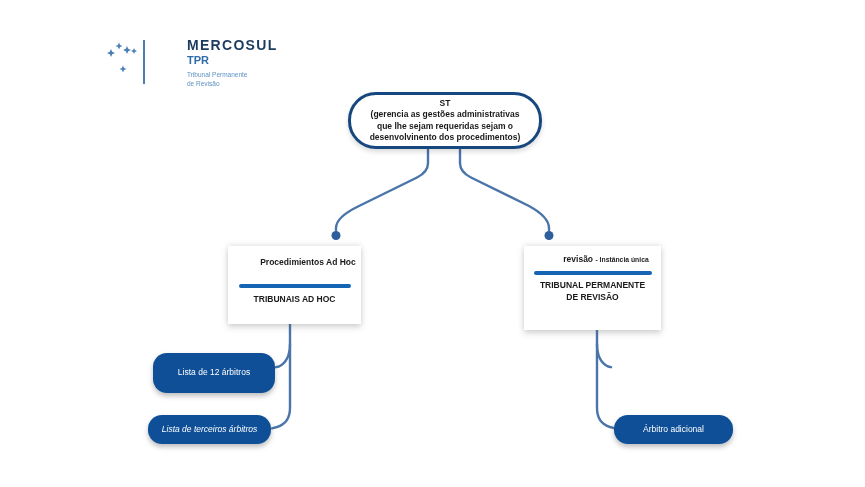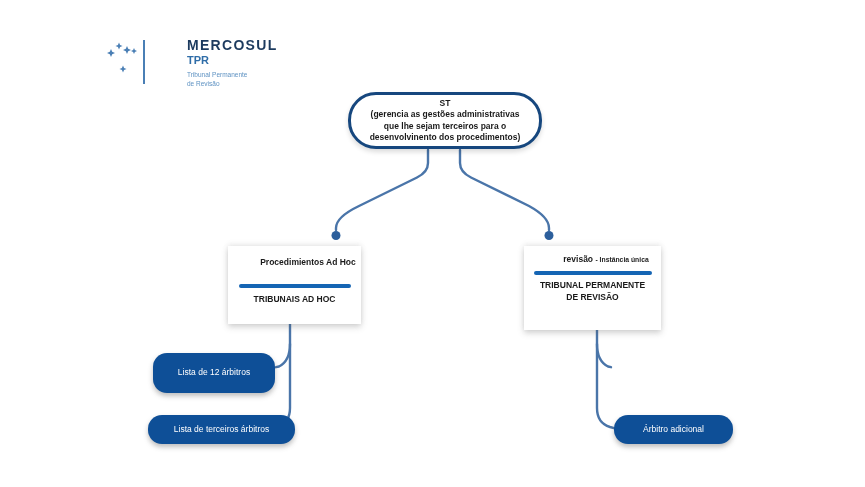--- a/index.html
+++ b/index.html
@@ -42,21 +42,21 @@
   .card-note{font-size:6.8px;font-weight:600;color:#222;}
   .card-subtitle{line-height:1.4;}
   
   .pill{
     position:absolute;background:#0e4f97;border-radius:14px;color:#ffffff;
     display:flex;align-items:center;justify-content:center;text-align:center;
     font-size:8.5px;font-weight:500;line-height:1.3;box-sizing:border-box;padding:0 13px;
     box-shadow:0 3px 5px rgba(70,70,70,.35);
   }
   .pill-l1{left:153px;top:353px;width:122px;height:40px;}
-  .pill-l2{left:148px;top:415px;width:147px;height:29px;}
+  .pill-l2{left:148px;top:415px;width:123px;height:29px;font-style:italic;}
   .pill-r1{left:613px;top:351px;width:120px;height:30px;}
   .pill-r2{left:614px;top:415px;width:119px;height:29px;}
 </style>
 </head>
 <body>
 
 <div class="canvas">
 
   <svg class="wires" viewBox="0 0 865 487" xmlns="http://www.w3.org/2000/svg">
     <path d="M428,150 L428,163 Q428,172 417,177.5 L359,206 Q336,217 336,228 L336,230"></path>
@@ -84,21 +84,21 @@
       <div class="tagline">
         <div>Tribunal Permanente</div>
         <div>de Revisão</div>
       </div>
     </div>
   </div>
 
   <div class="root-node">
     <div>ST</div>
     <div>(gerencia as gestões administrativas</div>
-    <div>que lhe sejam terceiros para o</div>
+    <div>que lhe sejam requeridas sejam o</div>
     <div>desenvolvinento dos procedimentos)</div>
   </div>
 
   <div class="card card-left">
     <div class="card-title">Procedimientos Ad Hoc</div>
     <div class="card-divider"></div>
     <div class="card-subtitle">TRIBUNAIS AD HOC</div>
   </div>
 
   <div class="card card-right">

